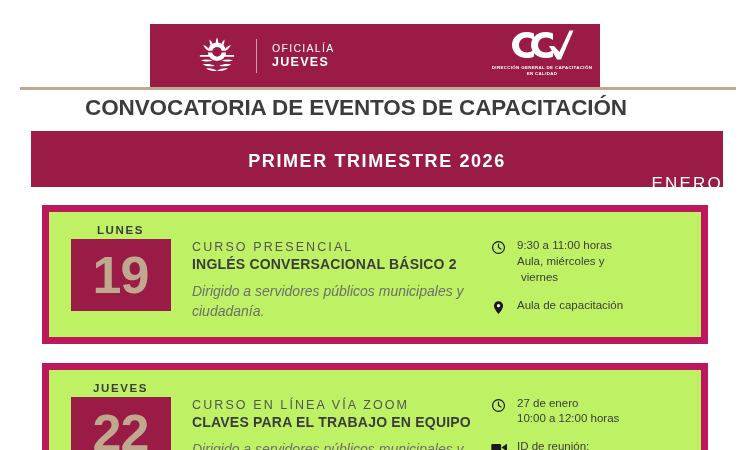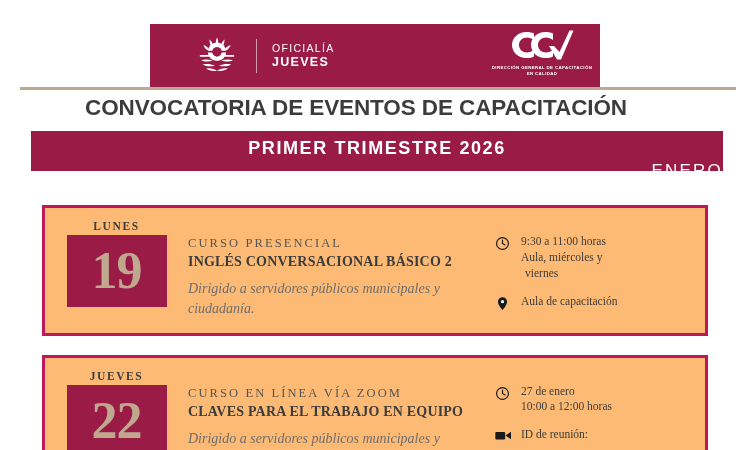--- a/index.html
+++ b/index.html
@@ -85,53 +85,52 @@
     text-align: center;
     font-size: 22.5px;
     font-weight: 700;
     color: #3C3C3C;
     letter-spacing: -0.1px;
   }
 
   #quarter-band {
     position: absolute;
     left: 31px; top: 131px;
-    width: 692px; height: 40px;
+    width: 692px; height: 56px;
     background: #9B1B47;
     color: #fff;
     text-align: center;
-    padding-top: 7px;
+    padding-top: 20px;
   }
   #quarter-label {
     font-size: 18px; font-weight: 700;
     letter-spacing: 1.6px; display: block;
   }
   #month-label {
     font-size: 17px; font-weight: 400;
     letter-spacing: 2.2px; display: block;
     margin-top: 2px;
     text-align: right;
   }
 
   
   #card-stack {
     position: absolute;
     left: 42px; top: 205px;
     width: 666px;
   }
 
   .event-card {
-    background: #fdba74;
-    border: 3px solid #be185d;
+    background: #bef264;
+    border: 7px solid #be185d;
     display: flex;
     align-items: flex-start;
     padding: 10px 0 10px 0;
     margin-bottom: 19px;
     min-height: 128px;
-    font-family: Liberation Serif, serif;
   }
 
   
   .date-col {
     width: 143px;
     flex: 0 0 143px;
     text-align: center;
     padding-top: 2px;
   }
   .weekday {

